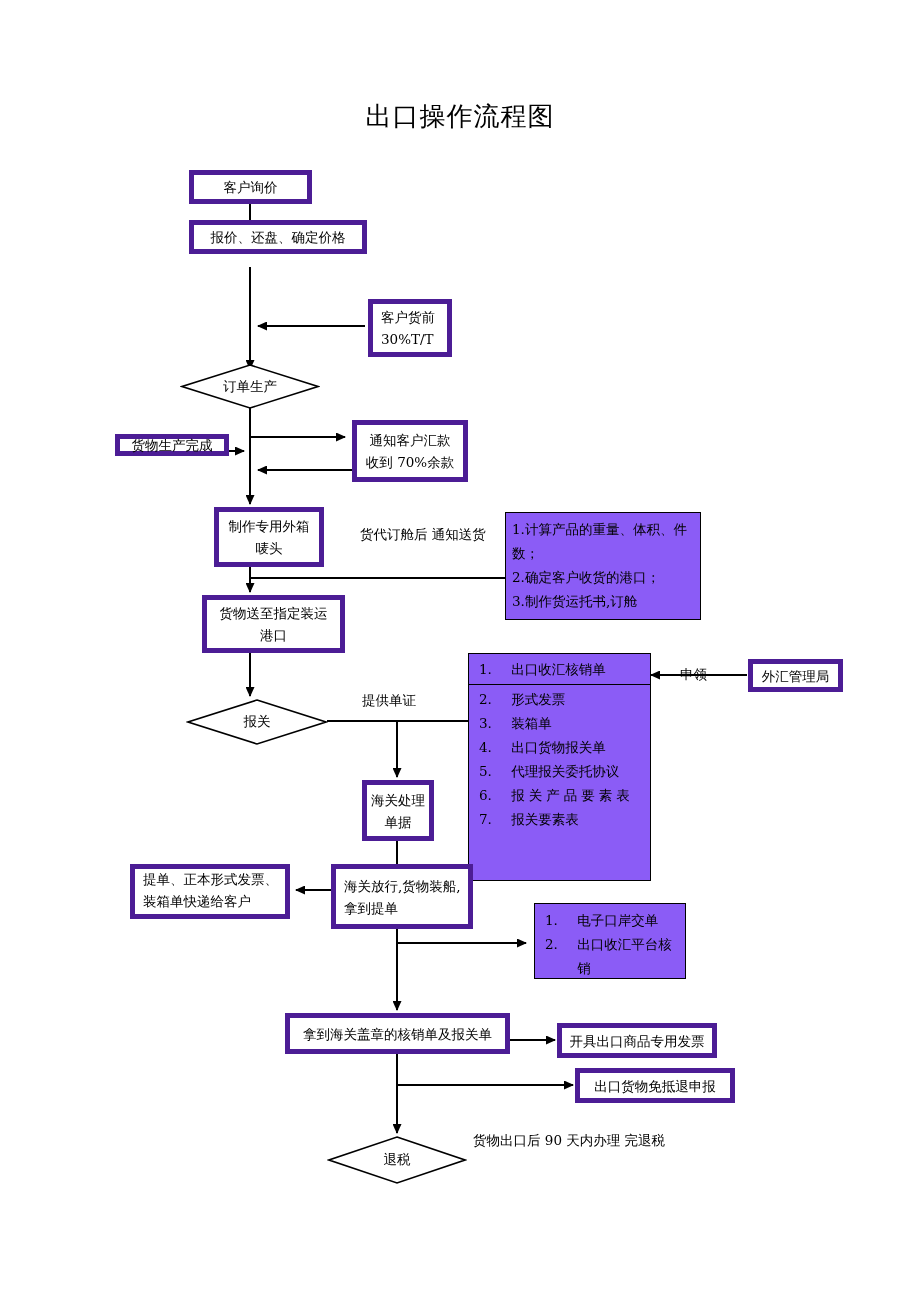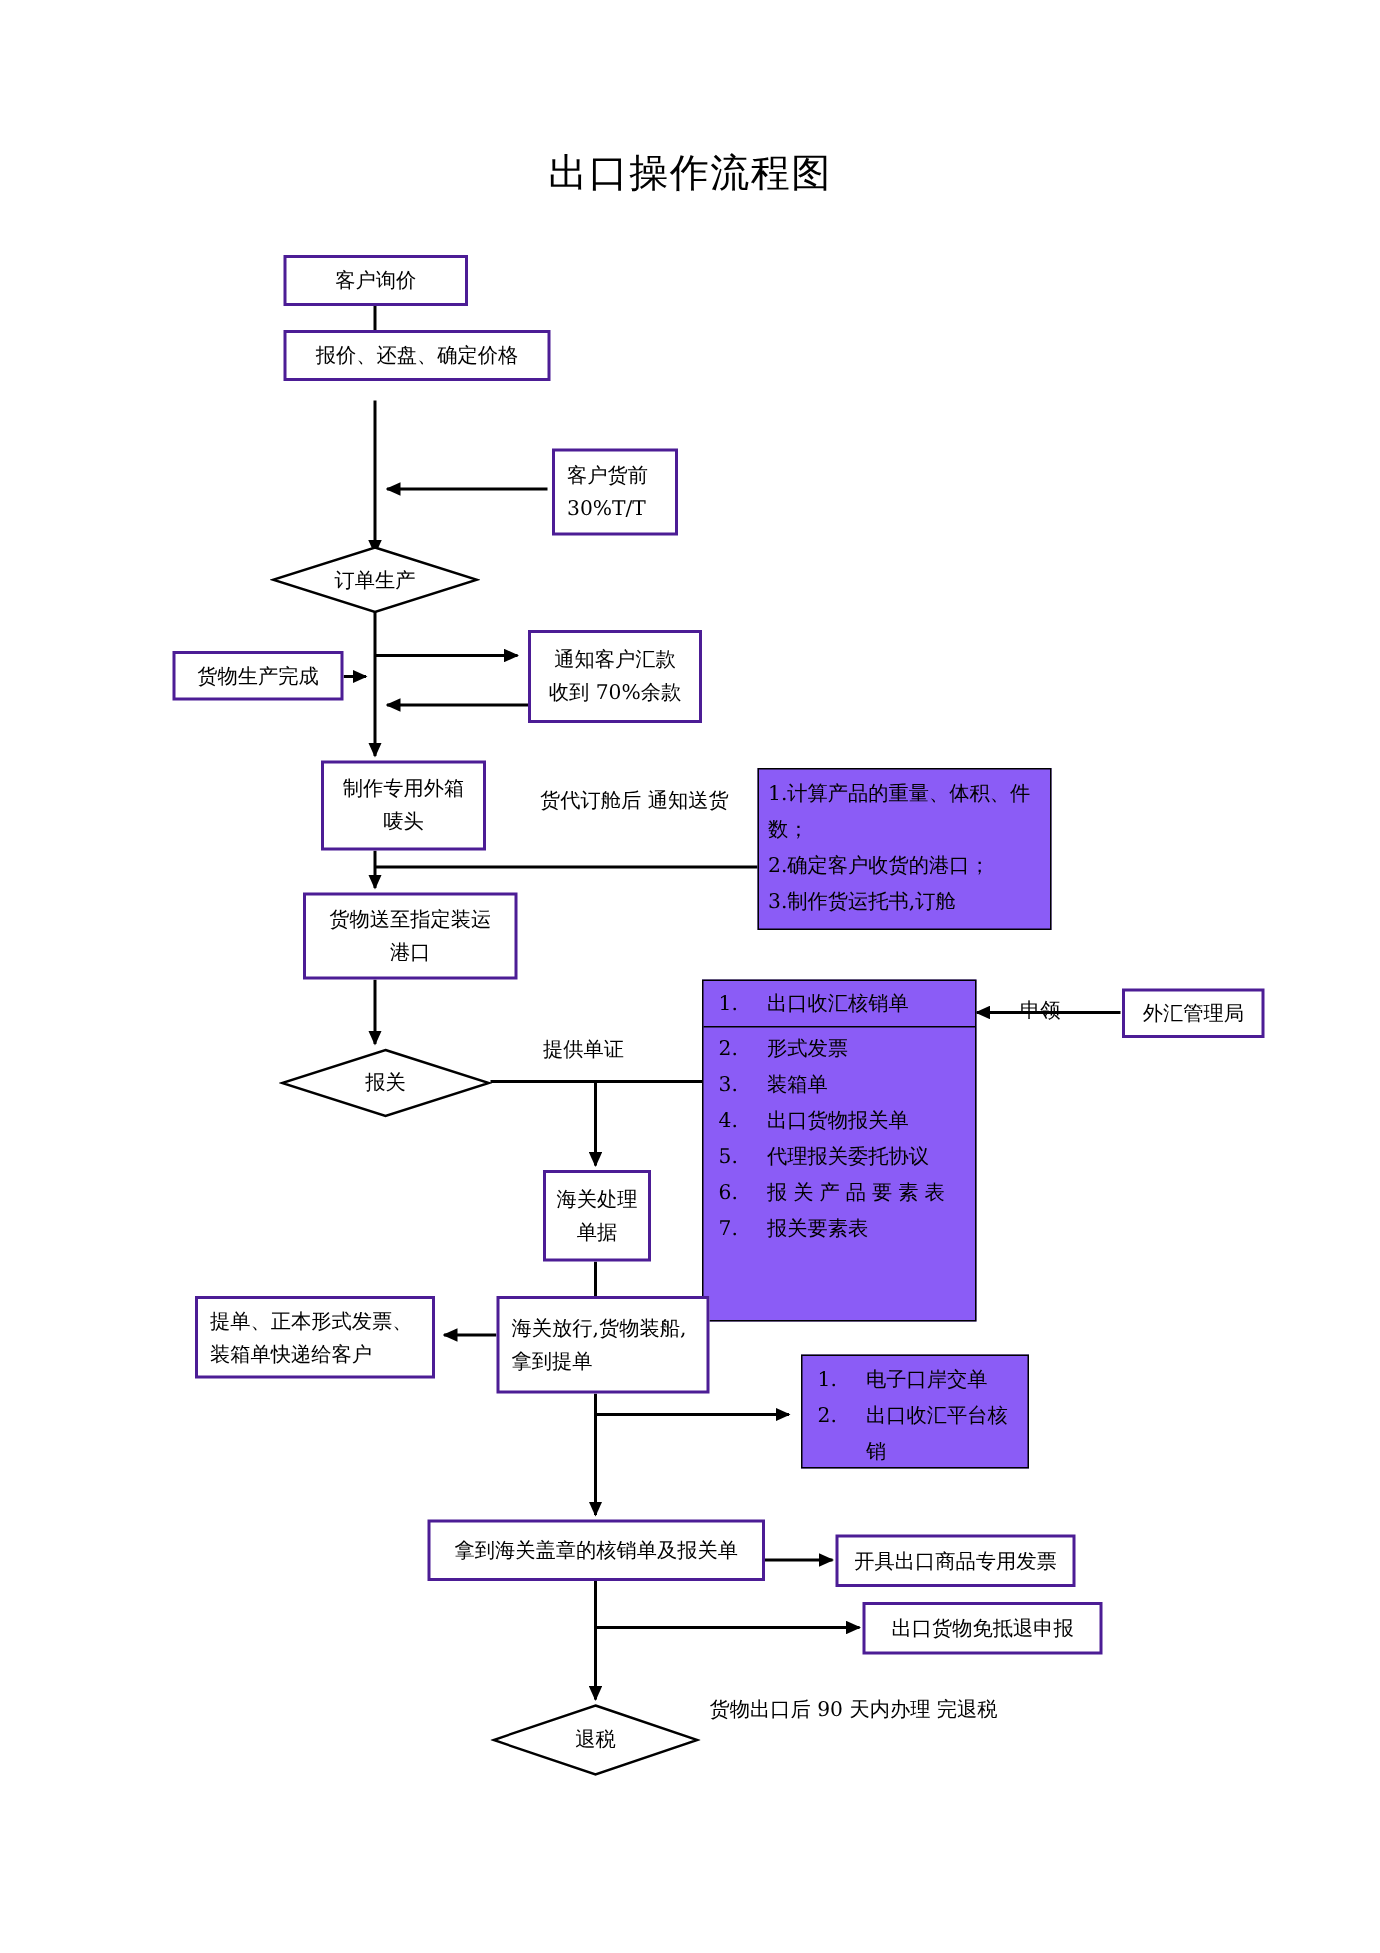--- a/index.html
+++ b/index.html
@@ -24,21 +24,21 @@
     width: 920px;
     text-align: center;
     font-size: 26px;
     line-height: 30px;
     letter-spacing: 1px;
   }
   
   .box {
     position: absolute;
     box-sizing: border-box;
-    border: 2px solid #4c1d95;
+    border: 5px solid #4c1d95;
     background: #ffffff;
     font-size: 13.5px;
     line-height: 22px;
     display: flex;
     flex-direction: column;
     justify-content: center;
     align-items: center;
     text-align: center;
     padding: 2px 4px;
     z-index: 3;
@@ -178,21 +178,21 @@
     <span class="ln">30%T/T</span>
   </div>
 
   <div class="diamond" style="left:180px; top:363px; width:140px; height:47px;">
     <svg viewBox="0 0 140 47" width="140" height="47" xmlns="http://www.w3.org/2000/svg">
       <polygon points="70,2 138,23.5 70,45 2,23.5" fill="#fff" stroke="#000" stroke-width="1.6"></polygon>
     </svg>
     <div class="dlabel">订单生产</div>
   </div>
 
-  <div class="box" style="left:115px; top:434px; width:114px; height:33px;">
+  <div class="box" style="left:115px; top:434px; width:114px; height:22px;">
     <span class="ln">货物生产完成</span>
   </div>
 
   <div class="box" style="left:352px; top:420px; width:116px; height:62px;">
     <span class="ln">通知客户汇款</span>
     <span class="ln">收到 70%余款</span>
   </div>
 
   <div class="box" style="left:214px; top:507px; width:110px; height:60px;">
     <span class="ln">制作专用外箱</span>
@@ -264,21 +264,21 @@
 
   <div class="box" style="left:748px; top:659px; width:95px; height:33px;">
     <span class="ln">外汇管理局</span>
   </div>
 
   <div class="box" style="left:362px; top:780px; width:72px; height:61px;">
     <span class="ln">海关处理</span>
     <span class="ln">单据</span>
   </div>
 
-  <div class="box left-al" style="left:130px; top:864px; width:160px; height:55px;">
+  <div class="box left-al" style="left:130px; top:864px; width:160px; height:55px;font-family:Liberation Mono, monospace;">
     <span class="ln">提单、正本形式发票、</span>
     <span class="ln">装箱单快递给客户</span>
   </div>
 
   <div class="box left-al" style="left:331px; top:864px; width:142px; height:65px;">
     <span class="ln">海关放行,货物装船,</span>
     <span class="ln">拿到提单</span>
   </div>
 
   <div class="listbox wide" style="left:534px; top:903px; width:152px; height:76px; padding-top:4px;">

